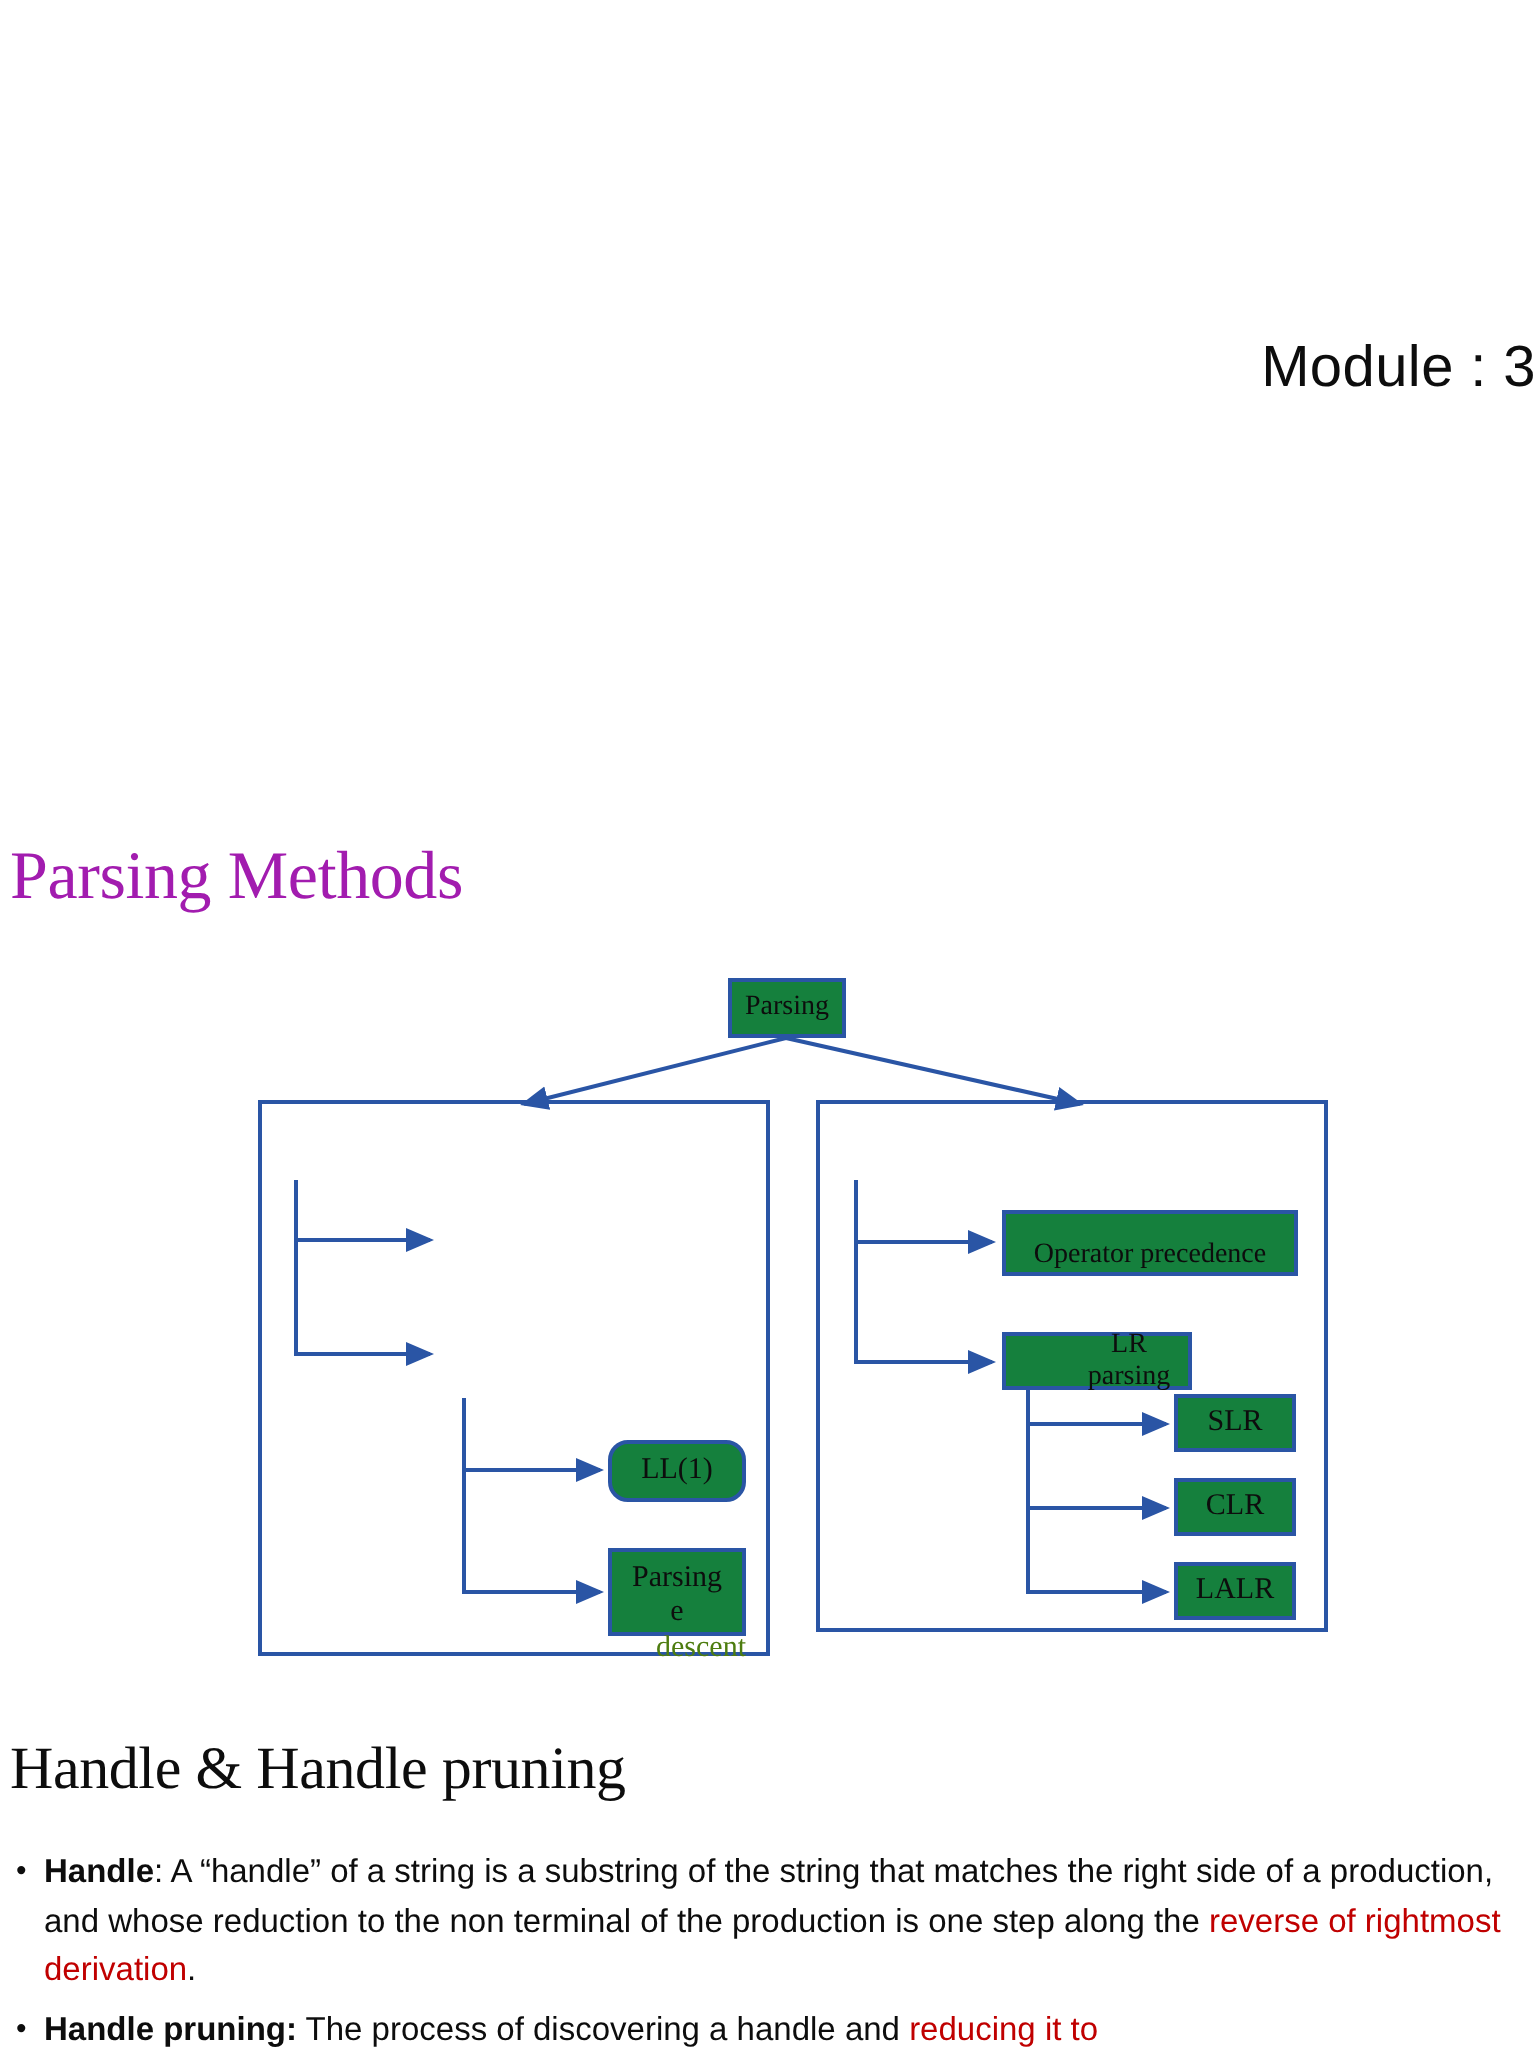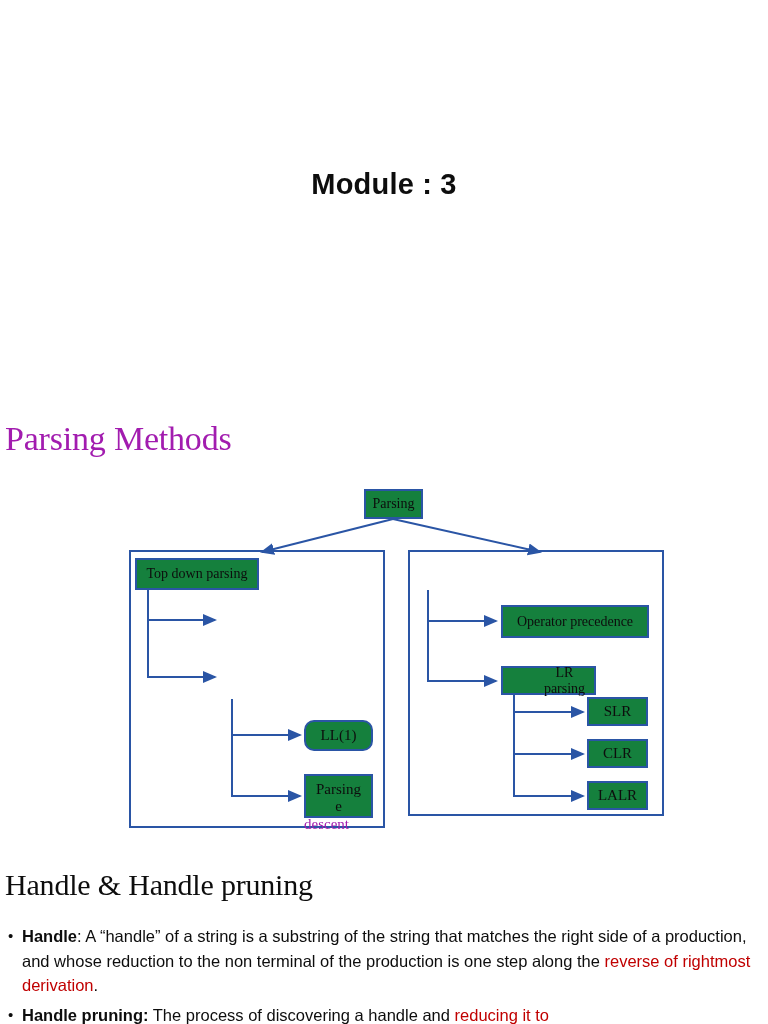--- a/index.html
+++ b/index.html
@@ -15,24 +15,24 @@
     font-family: "Liberation Sans", sans-serif;
     color: #000000;
   }
 
   
   #slide-title {
     position: absolute;
     left: 0;
     top: 168px;
     width: 768px;
-    text-align: center;
+    text-align: right;
     font-family: "Liberation Sans", sans-serif;
     font-size: 29px;
-    font-weight: 700;
+    font-weight: 400;
     color: #0d0d0d;
     letter-spacing: 0.2px;
   }
 
   
   #heading-parsing-methods {
     position: absolute;
     left: 5px;
     top: 420px;
     font-family: "Liberation Serif", serif;
@@ -77,24 +77,24 @@
     height: 350px;
     overflow: visible;
   }
   .node-text { display: block; }
   #node-recursive-descent {
     align-items: flex-start;
     padding-top: 3px;
   }
   #label-descent {
     position: absolute;
-    text-align: left;
+    text-align: right;
     font-family: "Liberation Serif", serif;
     font-size: 15px;
-    color: #a21caf;
+    color: #4d7c0f;
   }
 
   
   #heading-handle {
     position: absolute;
     left: 5px;
     top: 868px;
     font-family: "Liberation Serif", serif;
     font-size: 30px;
     font-weight: 400;
@@ -158,41 +158,38 @@
     <path d="M514,210 L514,269 L583,269" fill="none" stroke="#2a55a5" stroke-width="2" marker-end="url(#arrowhead)"></path>
     <path d="M514,210 L514,311 L583,311" fill="none" stroke="#2a55a5" stroke-width="2" marker-end="url(#arrowhead)"></path>
   </svg>
 
   <div class="node" id="node-parsing" style="left:364px; top:4px; width:59px; height:30px; font-size:14px;">
     <span class="node-text">Parsing</span>
   </div>
 
   <div class="container-box" id="container-top-down" style="left:129px; top:65px; width:256px; height:278px;"></div>
 
-  <div class="node" id="node-top-down" style="left:135px; top:73px; width:124px; height:32px; font-size:14px;">
-    <span class="node-text">Top down parsing</span>
-  </div>
 
 
 
   <div class="node" id="node-ll1" style="left:304px; top:235px; width:69px; height:31px; font-size:15px;border-radius:10px;">
     <span class="node-text">LL(1)</span>
   </div>
 
   <div class="node" id="node-recursive-descent" style="left:304px; top:289px; width:69px; height:44px; font-size:15px; flex-direction:column;">
     <span class="node-text">Parsing</span>
     <span class="node-text">e</span>
   </div>
 
   <div id="label-descent" style="left:304px; top:331px; width:69px;">descent</div>
 
   <div class="container-box" id="container-bottom-up" style="left:408px; top:65px; width:256px; height:266px;"></div>
 
 
-  <div class="node" id="node-operator-precedence" style="left:501px; top:120px; width:148px; height:33px; font-size:14px;">
+  <div class="node" id="node-operator-precedence" style="left:501px; top:120px; width:148px; height:33px; font-size:14px;align-items:flex-end;">
     <span class="node-text">Operator precedence</span>
   </div>
 
   <div class="node" id="node-lr-parsing" style="left:501px; top:181px; width:95px; height:29px; font-size:14px;padding-left:32px;">
     <span class="node-text">LR parsing</span>
   </div>
 
   <div class="node" id="node-slr" style="left:587px; top:212px; width:61px; height:29px; font-size:15px;">
     <span class="node-text">SLR</span>
   </div>

